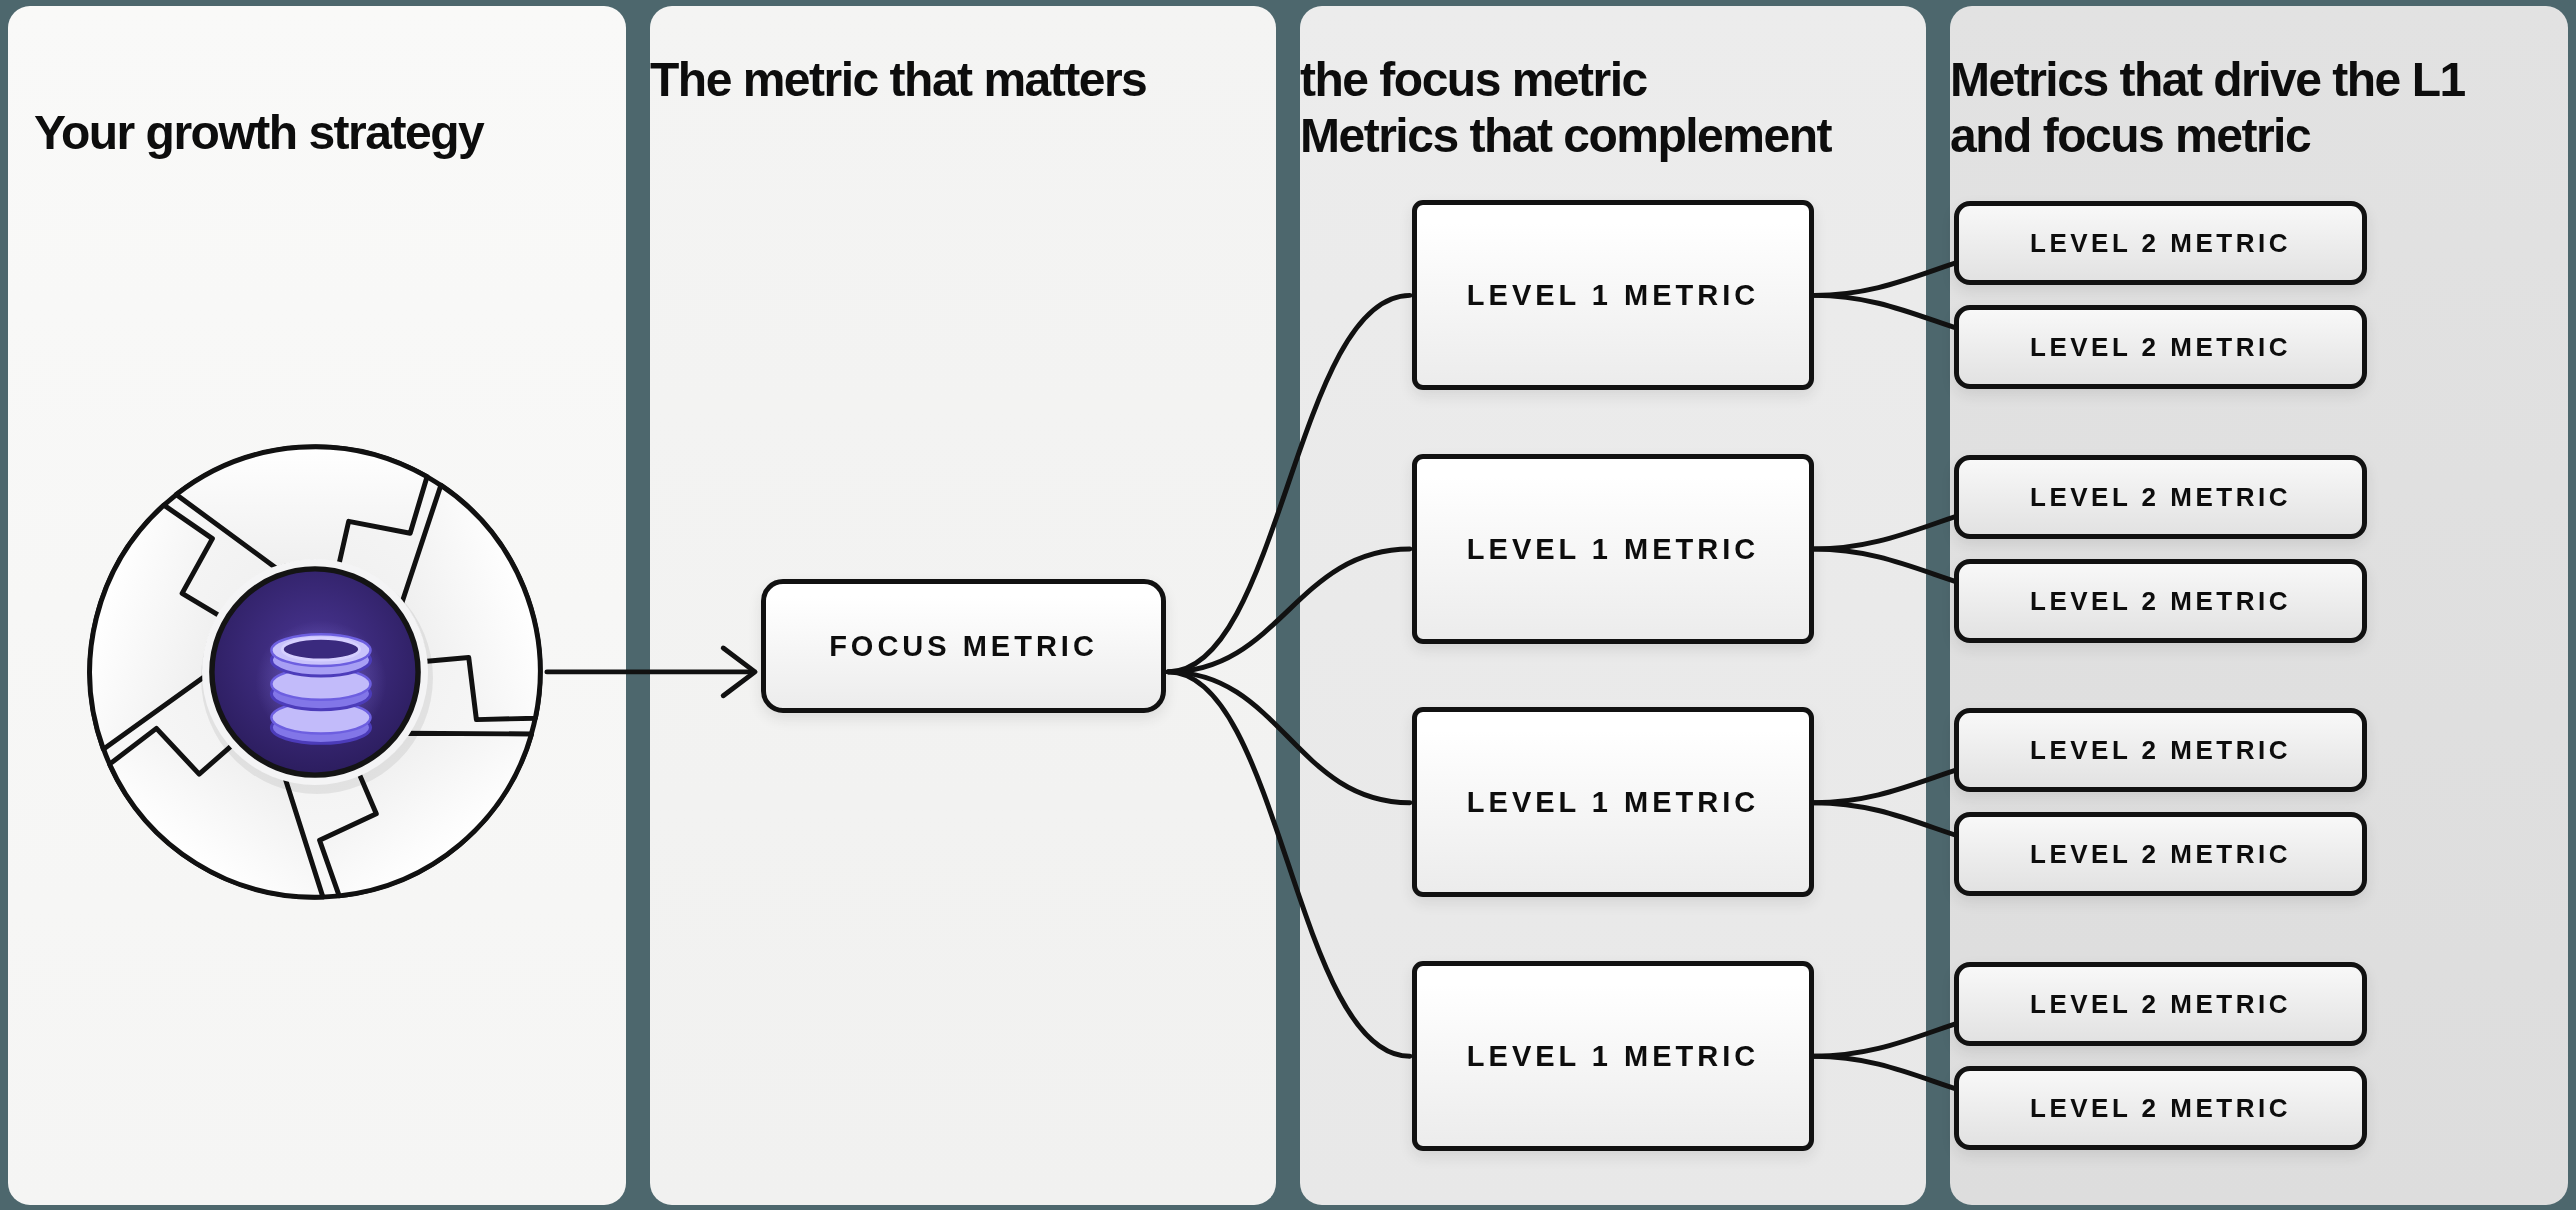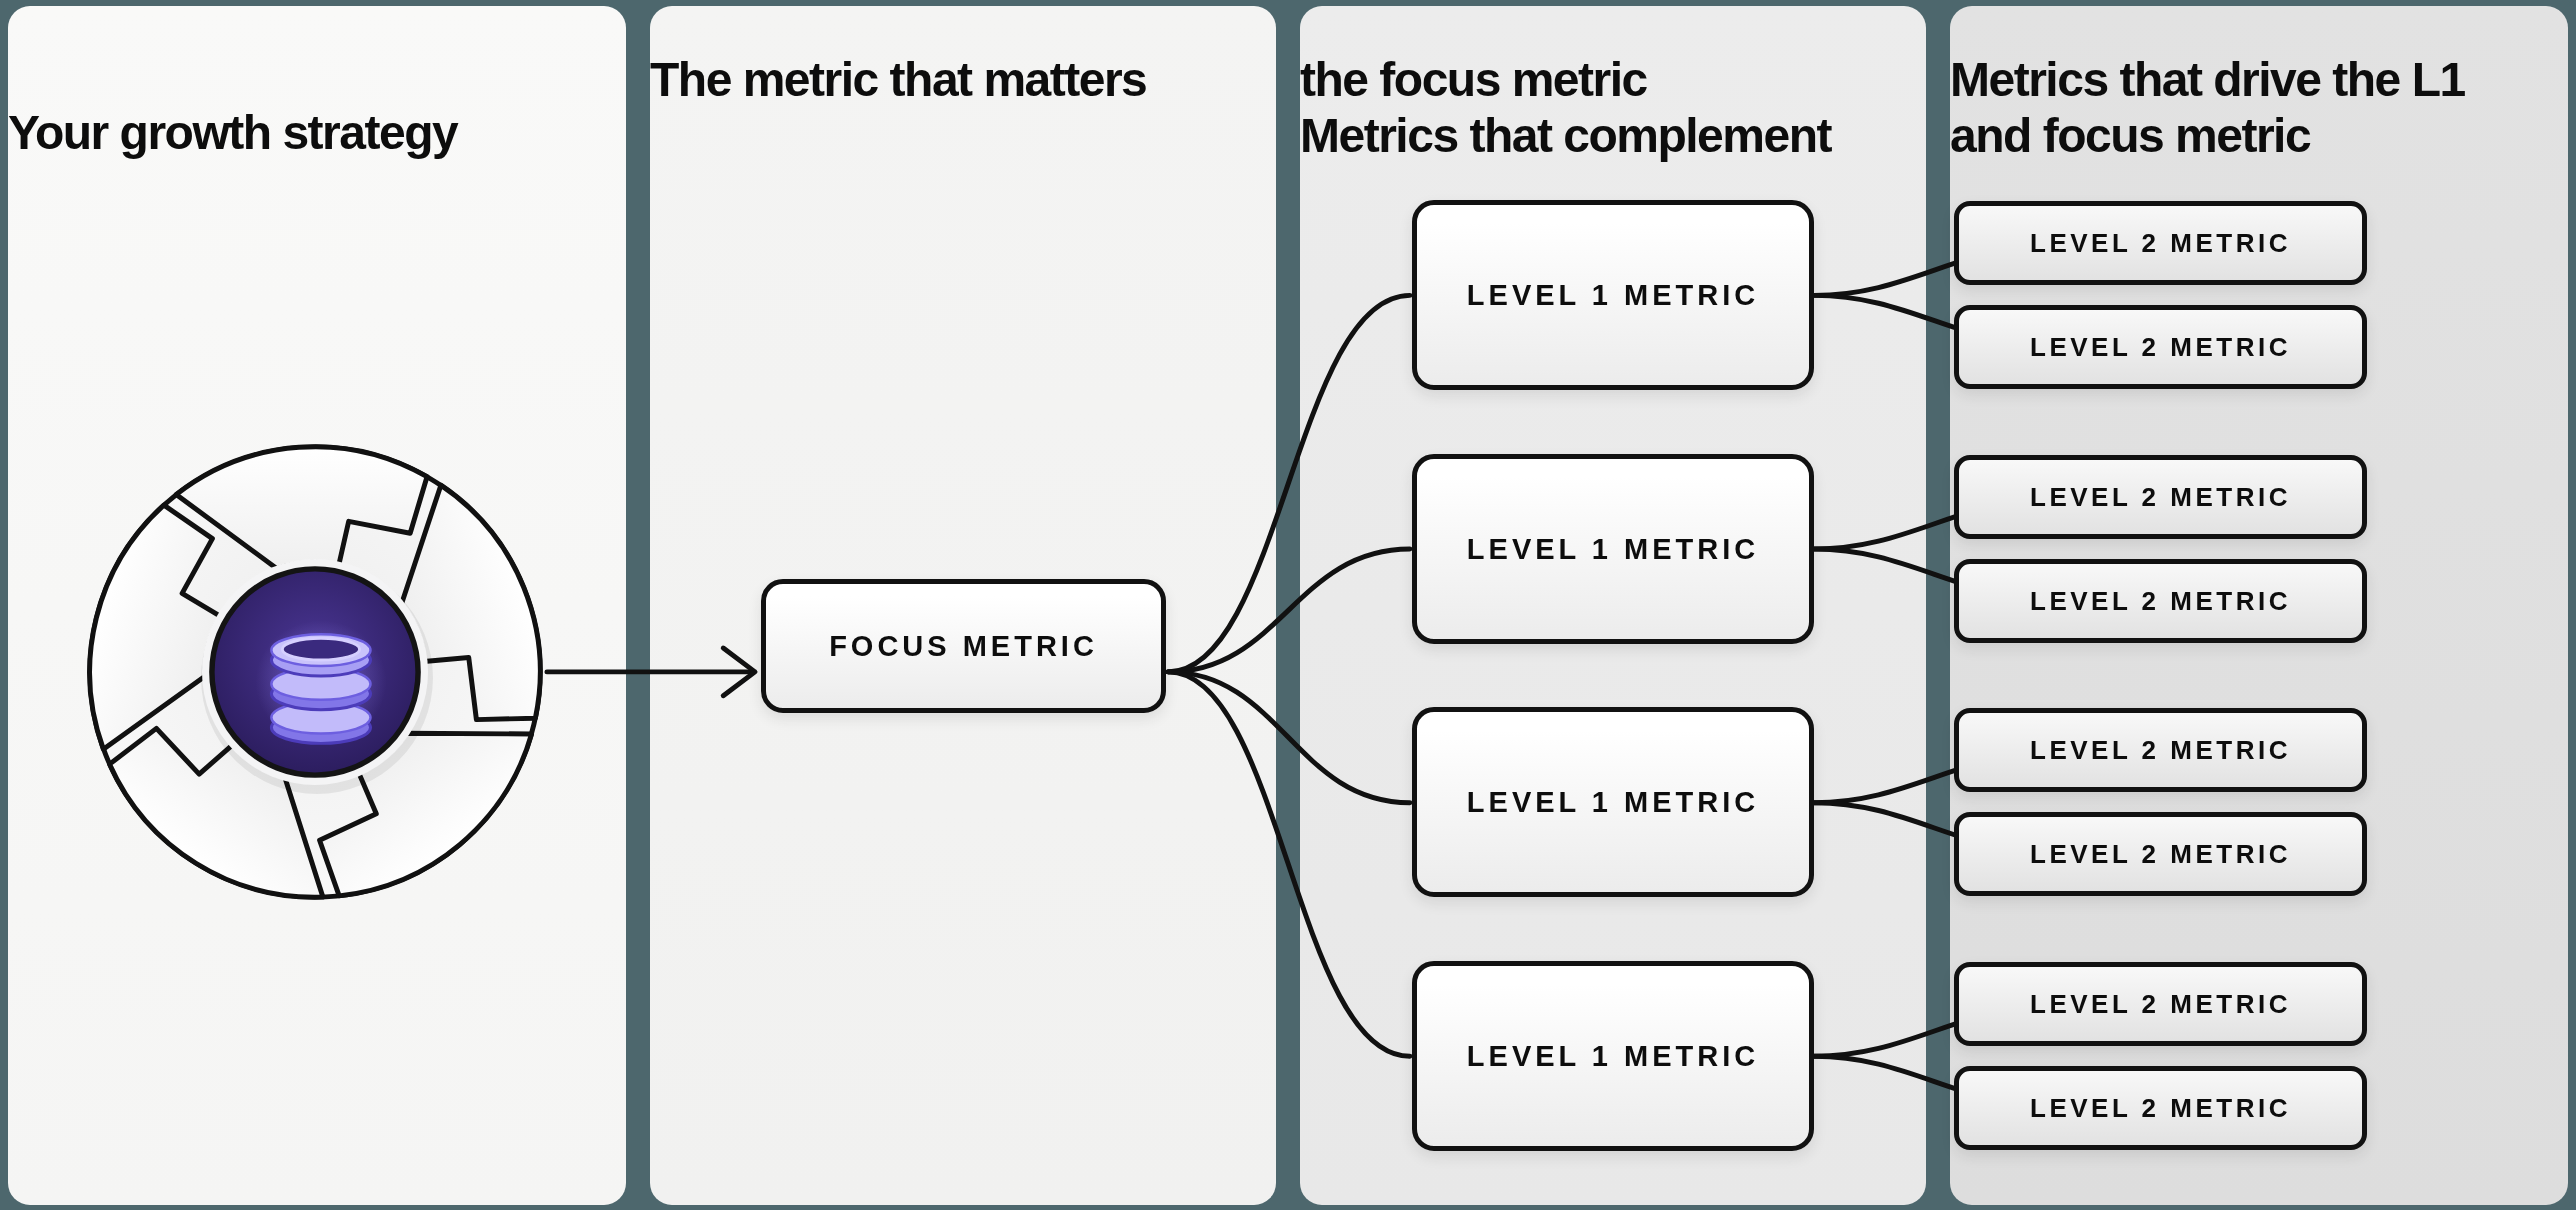--- a/index.html
+++ b/index.html
@@ -13,36 +13,36 @@
   }
   #panel-1{left:8px;width:618px;background:linear-gradient(180deg,#f9f9f8,#f5f5f4);}
   #panel-2{left:650px;width:626px;background:linear-gradient(180deg,#f4f4f3,#f1f1f0);}
   #panel-3{left:1300px;width:626px;background:linear-gradient(180deg,#ececec,#e8e8e8);}
   #panel-4{left:1950px;width:618px;background:linear-gradient(180deg,#e2e2e2,#dddddd);}
   .panel-title{
     position:absolute;left:0;right:0;top:46px;text-align:left;
     font-size:48px;line-height:56px;font-weight:700;color:#0d0d0d;
     letter-spacing:-1.5px;
   }
-  #panel-1 .panel-title{top:99px;}
+  #panel-1 .panel-title{top:99px;padding-left:26px;}
   .metric-box{
     position:absolute;box-sizing:border-box;
     border:5px solid #111;border-radius:22px;
     background:linear-gradient(180deg,#ffffff 10%,#ececec 100%);
     display:flex;align-items:center;justify-content:center;
     box-shadow:0 6px 14px rgba(40,40,40,0.10);
     color:#0d0d0d;font-weight:700;
   }
   .focus-box{
     left:761px;top:579px;width:405px;height:134px;
     font-size:29px;letter-spacing:4px;
   }
   .l1-box{
     left:1412px;width:402px;height:190px;
-    font-size:29px;letter-spacing:4px;
+    font-size:29px;letter-spacing:4px;border-radius:11px;
   }
   .l2-box{
     left:1954px;width:413px;height:84px;
     border-width:5px;border-radius:16px;
     background:linear-gradient(180deg,#f8f8f8 0%,#e2e2e2 100%);
     font-size:26px;letter-spacing:3.5px;
   }
   #connector-layer{position:absolute;left:0;top:0;z-index:5;pointer-events:none;}
   .metric-box{z-index:6;}
   #flywheel{position:absolute;left:77px;top:436px;}

